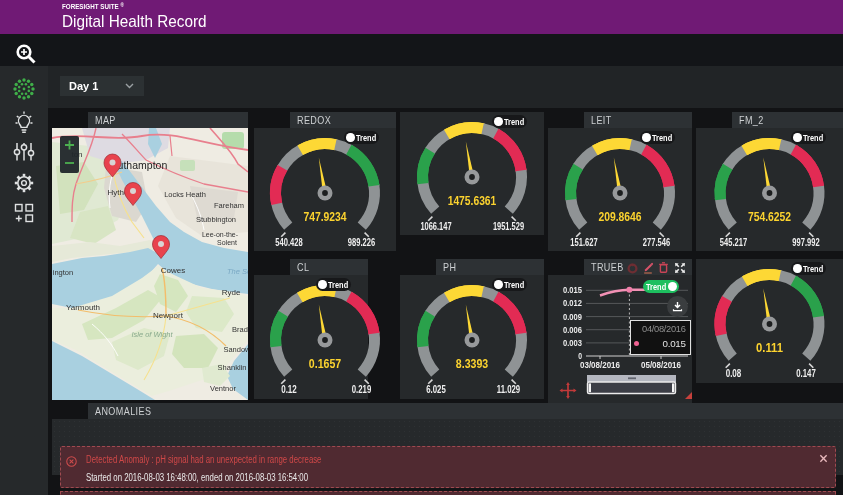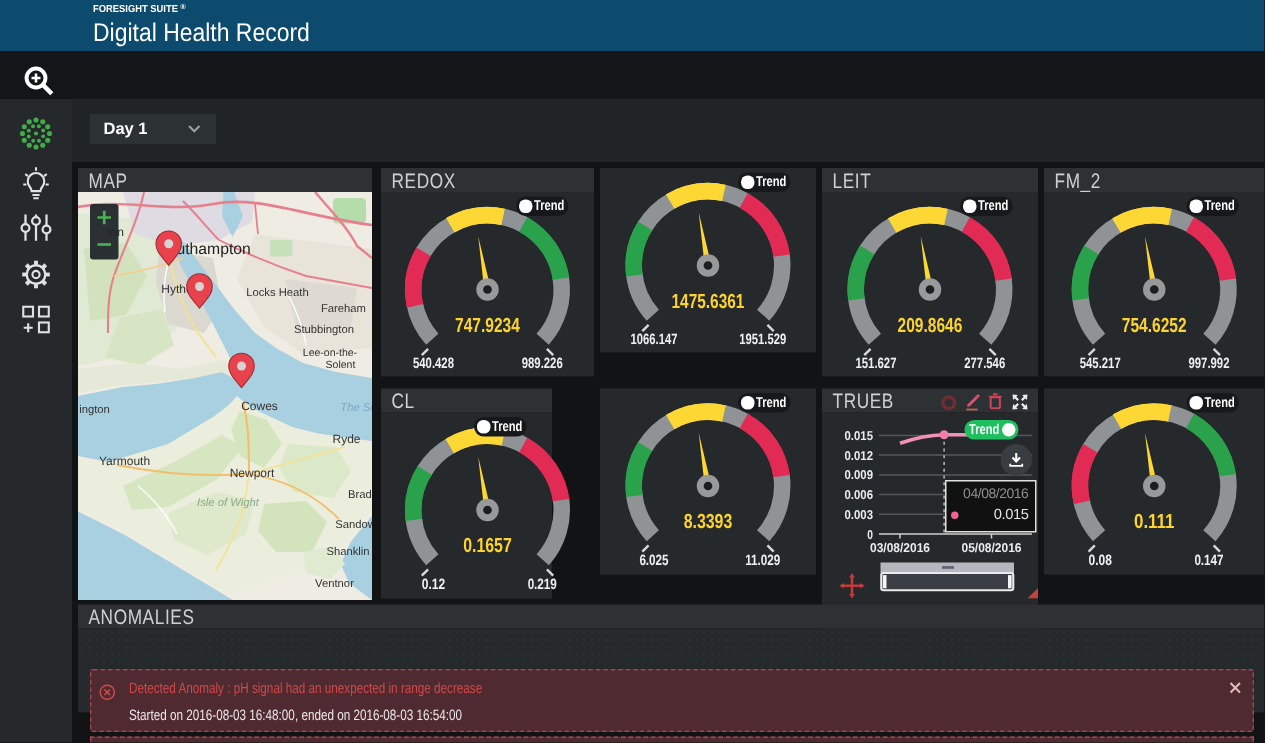--- a/index.html
+++ b/index.html
@@ -1,23 +1,23 @@
 <!DOCTYPE html>
 <html><head><meta charset="utf-8"><style>
 * { margin:0; padding:0; box-sizing:border-box; }
 body { width:843px; height:495px; background:#121315; overflow:hidden;
        font-family:"Liberation Sans", sans-serif; position:relative; }
 .panel { position:absolute; }
-.ptitle { height:16px; background:#2d3134; color:#ced1d3; font-size:14px;
-          line-height:16px; padding-left:7px; }
+.ptitle { height:16px; background:#2d3134; color:#ced1d3; font-size:11px;
+          line-height:16px; padding-left:7px;margin-left:36px; }
 .ptitle > b { font-weight:normal; display:inline-block; transform:scaleX(0.82);
               transform-origin:0 50%; letter-spacing:0.5px; white-space:nowrap; }
 .pbody { position:relative; height:calc(100% - 16px); background:#26292b; }
 </style></head><body>
-<div style="position:absolute;left:0;top:0;width:843px;height:34px;background:#0c4a6e">
+<div style="position:absolute;left:0;top:0;width:843px;height:34px;background:#701a75">
     <div style="position:absolute;left:62px;top:2px;font-size:6.8px;font-weight:bold;color:#fff;letter-spacing:0px;transform:scaleX(0.92);transform-origin:0 0;white-space:nowrap">FORESIGHT SUITE <span style="font-size:5px;vertical-align:2px">®</span></div>
     <div style="position:absolute;left:62px;top:12px;font-size:17px;color:#fff;transform:scaleX(0.9);transform-origin:0 0;white-space:nowrap">Digital Health Record</div>
   </div>
 <div style="position:absolute;left:0;top:34px;width:843px;height:32px;background:#131518"></div>
 <svg width="24" height="24" viewBox="0 0 24 24" style="position:absolute;left:14px;top:42px">
     <circle cx="10" cy="10" r="6.3" stroke="#fff" stroke-width="2.6" fill="none"></circle>
     <line x1="14.8" y1="14.8" x2="20.5" y2="20.5" stroke="#fff" stroke-width="3"></line>
     <path d="M7,10 L13,10 M10,7 L10,13" stroke="#fff" stroke-width="1.7"></path>
   </svg>
 <div style="position:absolute;left:0;top:66px;width:48px;height:429px;background:#26292b"></div>
@@ -302,20 +302,21 @@
         <text x="35.0" y="117.5" text-anchor="middle" font-family="Liberation Sans, sans-serif" font-size="10" font-weight="bold" fill="#f0f0f0" textLength="15.6" lengthAdjust="spacingAndGlyphs">0.12</text>
         <text x="107.5" y="117.5" text-anchor="middle" font-family="Liberation Sans, sans-serif" font-size="10" font-weight="bold" fill="#f0f0f0" textLength="19.5" lengthAdjust="spacingAndGlyphs">0.219</text>
       </svg>
       <div style="position:absolute;top:3px;right:17px;width:35px;height:13px;background:#17181a;border-radius:7px;display:flex;align-items:center;padding-left:2px">
         <div style="width:8.5px;height:8.5px;border-radius:50%;background:#fff;flex:none"></div>
         <span style="font-size:9.5px;font-weight:bold;color:#fff;margin-left:1px;display:inline-block;transform:scaleX(0.78);transform-origin:0 50%;white-space:nowrap">Trend</span>
       </div>
     </div>
   </div>
 <div class="panel" style="left:400px;top:259px;width:144px;height:140px">
+    <div class="ptitle"><b>PH</b></div>
     <div class="pbody">
       <svg width="144" height="124" viewBox="0 0 144 124" xmlns="http://www.w3.org/2000/svg" style="position:absolute;left:0;top:0">
         <path d="M35.21,98.12 A49.5,49.5 0 0 1 22.73,69.80" stroke="#8f9395" stroke-width="11" fill="none"></path>
         <path d="M22.94,71.62 A49.5,49.5 0 0 1 30.60,37.87" stroke="#2aa14b" stroke-width="11" fill="none"></path>
         <path d="M29.63,39.41 A49.5,49.5 0 0 1 48.37,21.50" stroke="#8f9395" stroke-width="11" fill="none"></path>
         <path d="M46.78,22.40 A49.5,49.5 0 0 1 83.53,16.86" stroke="#fdd835" stroke-width="11" fill="none"></path>
         <path d="M81.74,16.47 A49.5,49.5 0 0 1 97.41,22.52" stroke="#8f9395" stroke-width="11" fill="none"></path>
         <path d="M95.83,21.61 A49.5,49.5 0 0 1 121.17,59.33" stroke="#e22b54" stroke-width="11" fill="none"></path>
         <path d="M120.93,57.52 A49.5,49.5 0 0 1 108.79,98.12" stroke="#8f9395" stroke-width="11" fill="none"></path>
         <path d="M22.83,70.71 A49.5,49.5 0 0 1 30.11,38.63" stroke="#2aa14b" stroke-width="11" fill="none"></path>

